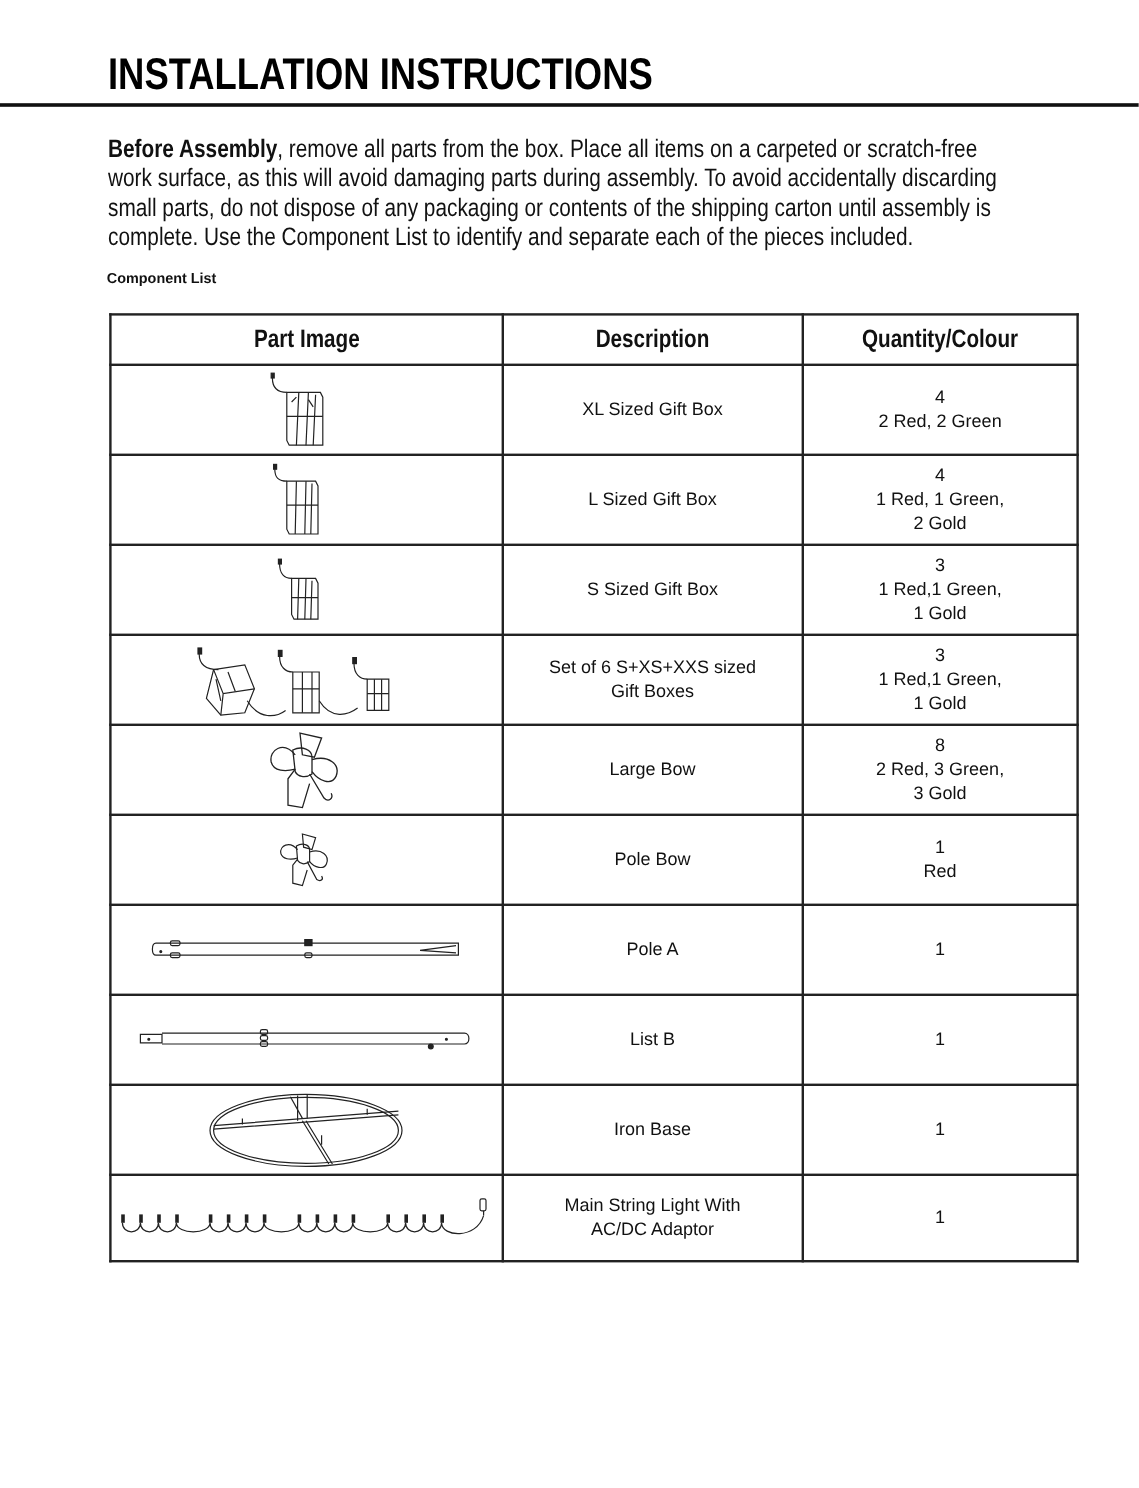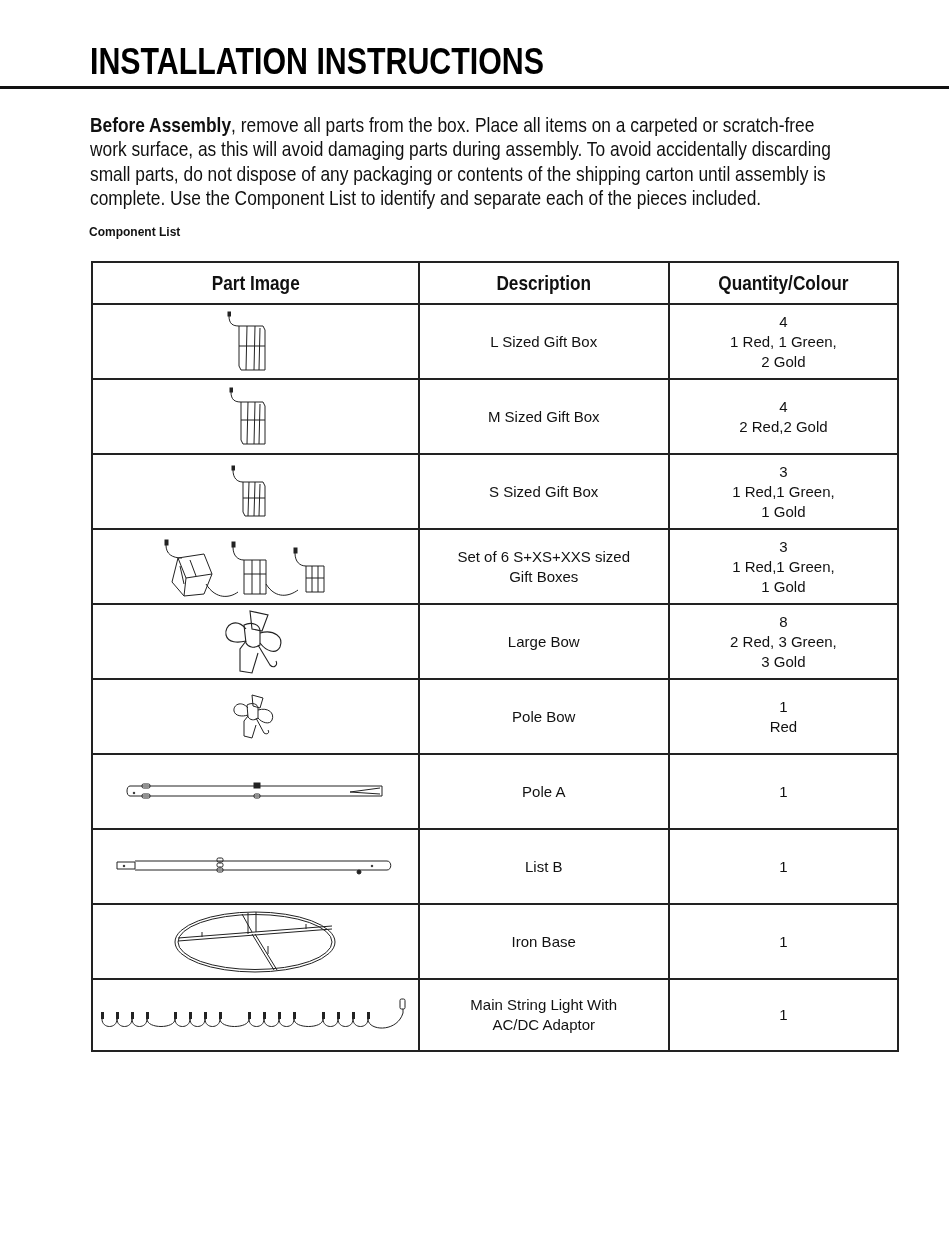--- a/index.html
+++ b/index.html
@@ -66,20 +66,39 @@
     </colgroup>
   <thead>
     <tr>
       <th><span>Part Image</span></th>
       <th><span>Description</span></th>
       <th><span>Quantity/Colour</span></th>
     </tr>
   </thead>
   <tbody>
 
+    <tr>
+      <td>
+        <svg class="part" width="60" height="66" viewBox="0 0 60 66" fill="none" stroke="#222" stroke-width="1">
+          <rect x="1" y="2" width="2.5" height="4" fill="#222"></rect>
+          <path d="M2 6 C2 14 6 18 14 18"></path>
+          <path d="M14 18 L42 18 L44 22 L44 62 L16 62 L14 58 Z"></path>
+          <path d="M14 38 L44 38"></path>
+          <path d="M24 18 L22 62 M32 18 L30 62 M38 20 L36 62"></path>
+          <path d="M18 26 L22 22 M32 24 L36 30"></path>
+        </svg>
+      </td>
+      <td>
+          <span class="qline">XL Sized Gift Box</span>
+        </td>
+      <td>
+          <span class="qline">4</span>
+          <span class="qline">2 Red, 2 Green</span>
+        </td>
+    </tr>
 
     <tr>
       <td>
         <svg class="part" width="56" height="64" viewBox="0 0 56 64" fill="none" stroke="#222" stroke-width="1">
           <rect x="1" y="2" width="2.5" height="4" fill="#222"></rect>
           <path d="M2 6 C2 14 6 16 12 16"></path>
           <path d="M12 16 L36 16 L38 20 L38 60 L14 60 L12 56 Z"></path>
           <path d="M12 36 L38 36"></path>
           <path d="M20 16 L19 60 M28 16 L27 60 M33 18 L32 60"></path>
         </svg>
@@ -87,38 +106,20 @@
       <td>
           <span class="qline">L Sized Gift Box</span>
         </td>
       <td>
           <span class="qline">4</span>
           <span class="qline">1 Red, 1 Green,</span>
           <span class="qline">2 Gold</span>
         </td>
     </tr>
 
-    <tr>
-      <td>
-        <svg class="part" width="52" height="62" viewBox="0 0 52 62" fill="none" stroke="#222" stroke-width="1">
-          <rect x="1" y="2" width="2.5" height="4" fill="#222"></rect>
-          <path d="M2 6 C2 14 6 16 12 16"></path>
-          <path d="M12 16 L34 16 L36 20 L36 58 L14 58 L12 54 Z"></path>
-          <path d="M12 34 L36 34"></path>
-          <path d="M19 16 L18 58 M26 16 L25 58 M31 18 L30 58"></path>
-        </svg>
-      </td>
-      <td>
-          <span class="qline">M Sized Gift Box</span>
-        </td>
-      <td>
-          <span class="qline">4</span>
-          <span class="qline">2 Red,2 Gold</span>
-        </td>
-    </tr>
 
     <tr>
       <td>
         <svg class="part" width="48" height="56" viewBox="0 0 48 56" fill="none" stroke="#222" stroke-width="1">
           <rect x="1" y="2" width="2.5" height="4" fill="#222"></rect>
           <path d="M2 6 C2 14 6 18 12 18"></path>
           <path d="M12 18 L32 18 L34 22 L34 52 L14 52 L12 48 Z"></path>
           <path d="M12 34 L34 34"></path>
           <path d="M18 18 L17 52 M24 18 L23 52 M29 20 L28 52"></path>
         </svg>

